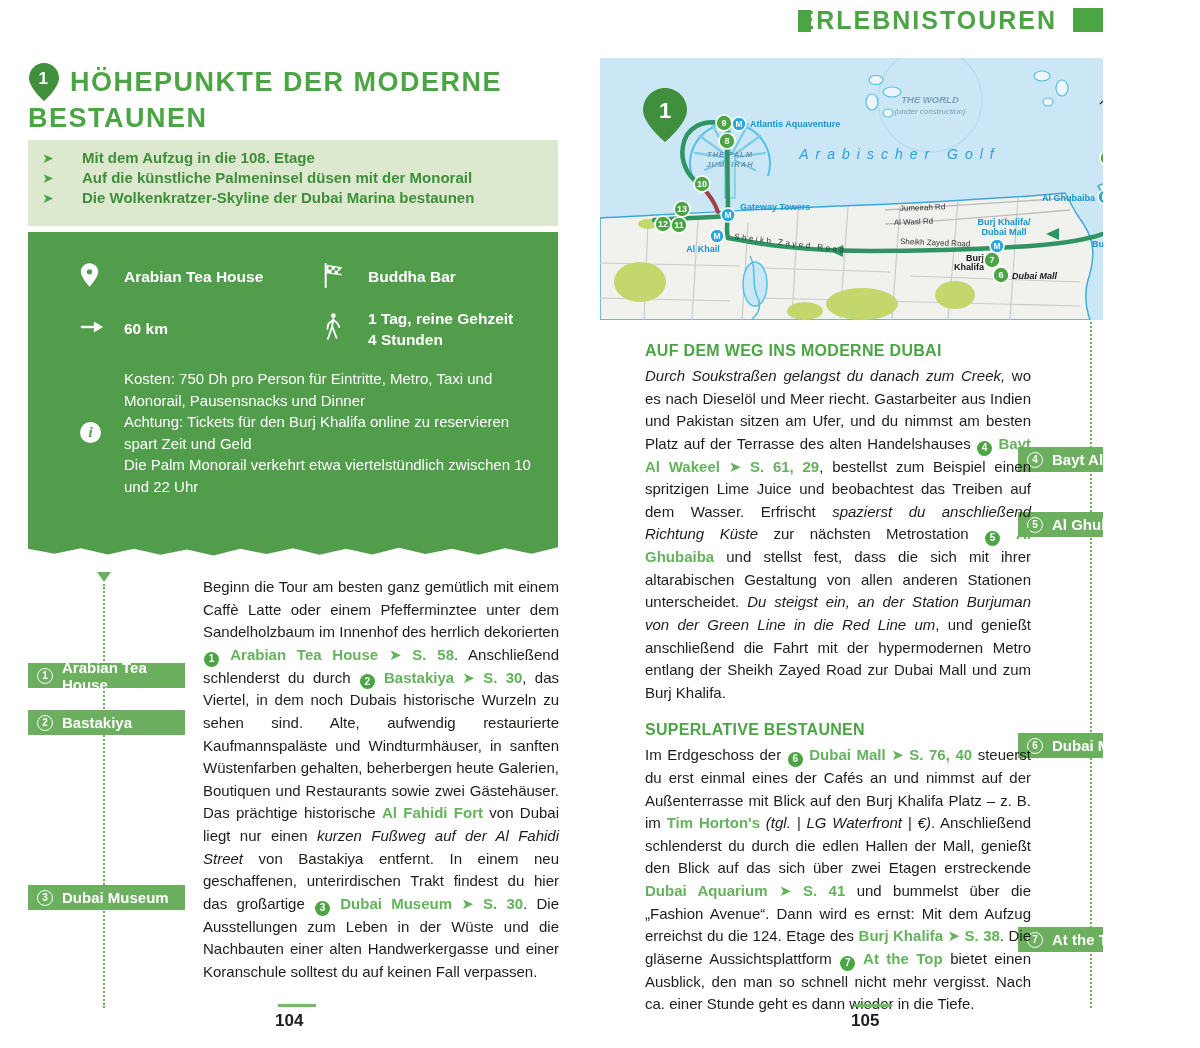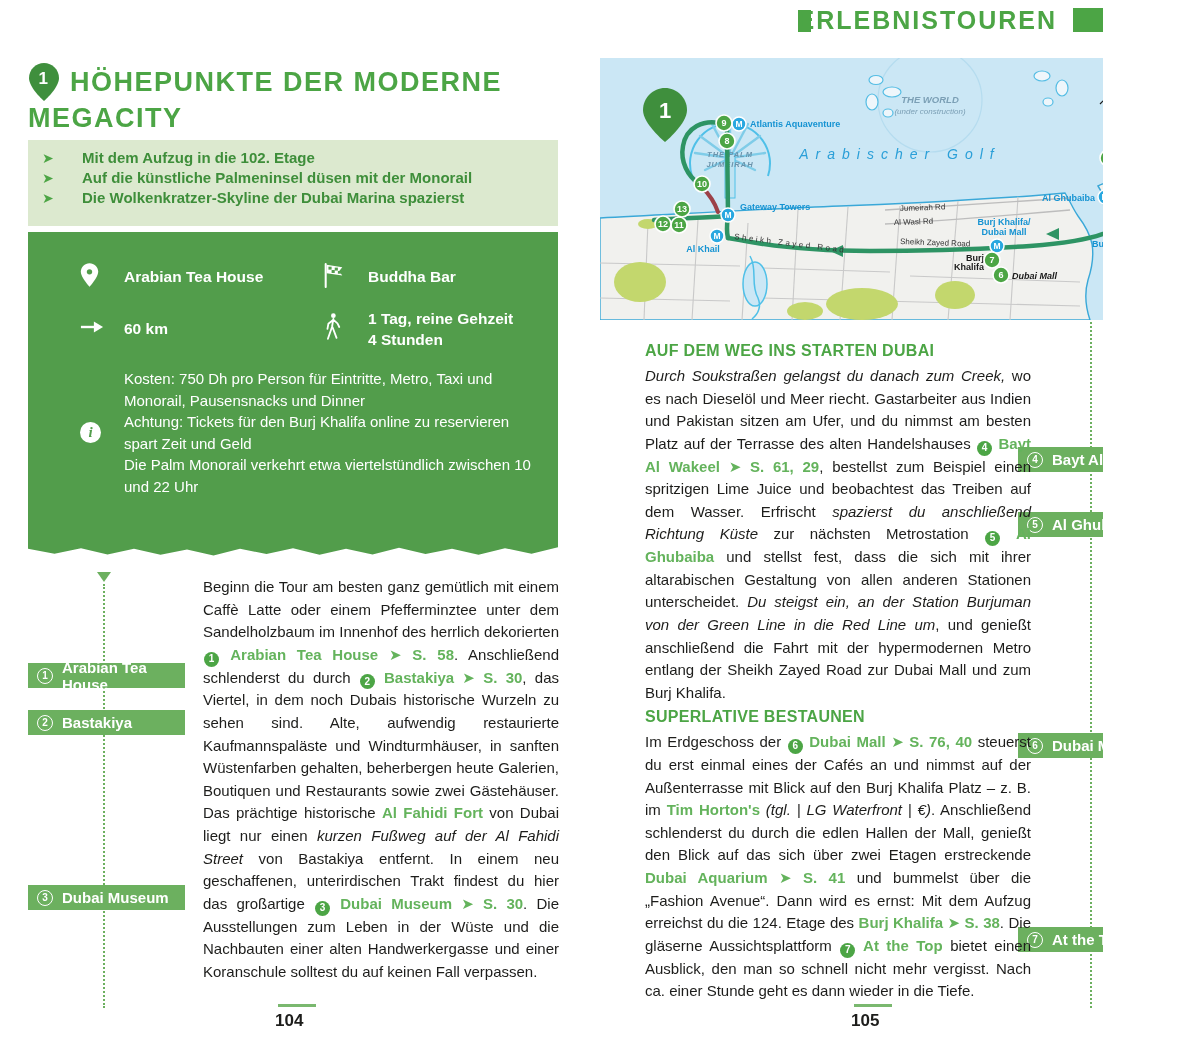--- a/index.html
+++ b/index.html
@@ -47,21 +47,21 @@
     align-items:center; gap:9px; padding-left:9px; font-weight:bold; font-size:15px; }
   .mlabel .circ { flex:0 0 auto; width:16px; height:16px; border:1.5px solid #fff; border-radius:50%;
     display:inline-flex; align-items:center; justify-content:center; font-size:10px; font-weight:bold; }
   .ml-l { left:28px; width:157px; }
   .ml-r { left:1018px; width:150px; }
   
   .col { position:absolute; }
   .col-left  { left:203px; top:576px; width:356px; }
   .col-right { left:645px;  top:342px; width:386px; }
   h3.sec { color:#4ca545; font-size:16px; letter-spacing:0.3px; margin-bottom:5px; }
-  h3.sec2 { margin-top:4px; }
+  h3.sec2 { margin-top:17px; }
   p.rich { font-size:15px; line-height:22.6px; text-align:justify; color:#1d1d1b; }
   .seg-i { font-style:italic; }
   .seg-l { color:#64b35c; font-weight:bold; }
   .cnum { display:inline-flex; width:15px; height:15px; border-radius:50%; background:#4ca545;
     color:#fff; font-size:10px; font-weight:bold; align-items:center; justify-content:center;
     vertical-align:-2px; margin:0 1px; }
   
   .map { position:absolute; left:600px; top:58px; width:600px; height:262px; }
   
   .pgnum { position:absolute; top:1004px; width:44px; }
@@ -79,35 +79,35 @@
   <div class="hdr-block"></div>
 
   <div class="tour-title">
     <div class="l1">
       <svg class="pin-svg" width="32" height="40" viewBox="0 0 32 40">
         <path d="M16 1C24.3 1 31 7.7 31 16 C31 26 16 39 16 39 C16 39 1 26 1 16 C1 7.7 7.7 1 16 1 Z" fill="#3f8f3d"></path>
         <text x="16" y="22" text-anchor="middle" font-size="17" font-weight="bold" fill="#fff">1</text>
       </svg>
       <span>HÖHEPUNKTE DER MODERNE</span>
     </div>
-    <div>MEGACITY</div>
+    <div>BESTAUNEN</div>
   </div>
 
   <div class="highlights">
     <div class="hl-row">
       <span class="hl-arrow">➤</span>
-      <span class="hl-text">Mit dem Aufzug in die 102. Etage</span>
+      <span class="hl-text">Mit dem Aufzug in die 108. Etage</span>
     </div>
     <div class="hl-row">
       <span class="hl-arrow">➤</span>
       <span class="hl-text">Auf die künstliche Palmeninsel düsen mit der Monorail</span>
     </div>
     <div class="hl-row">
       <span class="hl-arrow">➤</span>
-      <span class="hl-text">Die Wolkenkratzer-Skyline der Dubai Marina spazierst</span>
+      <span class="hl-text">Die Wolkenkratzer-Skyline der Dubai Marina bestaunen</span>
     </div>
   </div>
 
   <div class="info-box">
     <div class="ib-grid">
       <span>
         <svg width="19" height="26" viewBox="0 0 24 32">
             <path d="M12 1C18 1 23 6 23 12 C23 19 12 31 12 31 C12 31 1 19 1 12 C1 6 6 1 12 1Z" fill="#fff"></path>
             <circle cx="12" cy="12" r="3.4" fill="#529d4b"></circle>
           </svg>
@@ -184,21 +184,21 @@
   <div class="mlabel ml-r" style="top:927px;">
     <span class="circ">7</span>
     <span>At the Top</span>
   </div>
 
   <article class="col col-left">
     <p class="rich"><span class="">Beginn die Tour am besten ganz gemütlich mit einem Caffè Latte oder einem Pfefferminztee unter dem Sandelholzbaum im Innenhof des herrlich dekorierten </span><span class="cnum">1</span><span class="seg-l"> Arabian Tea House ➤ S. 58</span><span class="">. Anschließend schlenderst du durch </span><span class="cnum">2</span><span class="seg-l"> Bastakiya ➤ S. 30</span><span class="">, das Viertel, in dem noch Dubais historische Wurzeln zu sehen sind. Alte, aufwendig restaurierte Kaufmannspaläste und Windturmhäuser, in sanften Wüstenfarben gehalten, beherbergen heute Galerien, Boutiquen und Restaurants sowie zwei Gästehäuser. Das prächtige historische </span><span class="seg-l">Al Fahidi Fort</span><span class=""> von Dubai liegt nur einen </span><span class="seg-i">kurzen Fußweg auf der Al Fahidi Street</span><span class=""> von Bastakiya entfernt. In einem neu geschaffenen, unterirdischen Trakt findest du hier das großartige </span><span class="cnum">3</span><span class="seg-l"> Dubai Museum ➤ S. 30</span><span class="">. Die Ausstellungen zum Leben in der Wüste und die Nachbauten einer alten Handwerkergasse und einer Koranschule solltest du auf keinen Fall verpassen.</span></p>
   </article>
 
   <article class="col col-right">
-    <h3 class="sec">AUF DEM WEG INS STARTEN DUBAI</h3>
+    <h3 class="sec">AUF DEM WEG INS MODERNE DUBAI</h3>
     <p class="rich"><span class="seg-i">Durch Soukstraßen gelangst du danach zum Creek,</span><span class=""> wo es nach Dieselöl und Meer riecht. Gastarbeiter aus Indien und Pakistan sitzen am Ufer, und du nimmst am besten Platz auf der Terrasse des alten Handelshauses </span><span class="cnum">4</span><span class="seg-l"> Bayt Al Wakeel ➤ S. 61, 29</span><span class="">, bestellst zum Beispiel einen spritzigen Lime Juice und beobachtest das Treiben auf dem Wasser. Erfrischt </span><span class="seg-i">spazierst du anschließend Richtung Küste</span><span class=""> zur nächsten Metrostation </span><span class="cnum">5</span><span class="seg-l"> Al Ghubaiba</span><span class=""> und stellst fest, dass die sich mit ihrer altarabischen Gestaltung von allen anderen Stationen unterscheidet. </span><span class="seg-i">Du steigst ein, an der Station Burjuman von der Green Line in die Red Line um</span><span class="">, und genießt anschließend die Fahrt mit der hypermodernen Metro entlang der Sheikh Zayed Road zur Dubai Mall und zum Burj Khalifa.</span></p>
     <h3 class="sec sec2">SUPERLATIVE BESTAUNEN</h3>
     <p class="rich"><span class="">Im Erdgeschoss der </span><span class="cnum">6</span><span class="seg-l"> Dubai Mall ➤ S. 76, 40</span><span class=""> steuerst du erst einmal eines der Cafés an und nimmst auf der Außenterrasse mit Blick auf den Burj Khalifa Platz – z. B. im </span><span class="seg-l">Tim Horton's</span><span class="seg-i"> (tgl. | LG Waterfront | €)</span><span class="">. Anschließend schlenderst du durch die edlen Hallen der Mall, genießt den Blick auf das sich über zwei Etagen erstreckende </span><span class="seg-l">Dubai Aquarium ➤ S. 41</span><span class=""> und bummelst über die „Fashion Avenue“. Dann wird es ernst: Mit dem Aufzug erreichst du die 124. Etage des </span><span class="seg-l">Burj Khalifa ➤ S. 38</span><span class="">. Die gläserne Aussichtsplattform </span><span class="cnum">7</span><span class="seg-l"> At the Top</span><span class=""> bietet einen Ausblick, den man so schnell nicht mehr vergisst. Nach ca. einer Stunde geht es dann wieder in die Tiefe.</span></p>
   </article>
 
   <svg class="map" viewBox="0 0 600 262">
 
     <rect x="0" y="0" width="600" height="262" fill="#cbe7f5"></rect>
 
     <g stroke="#55bde4" fill="#eef6fb" stroke-width="1.2">

